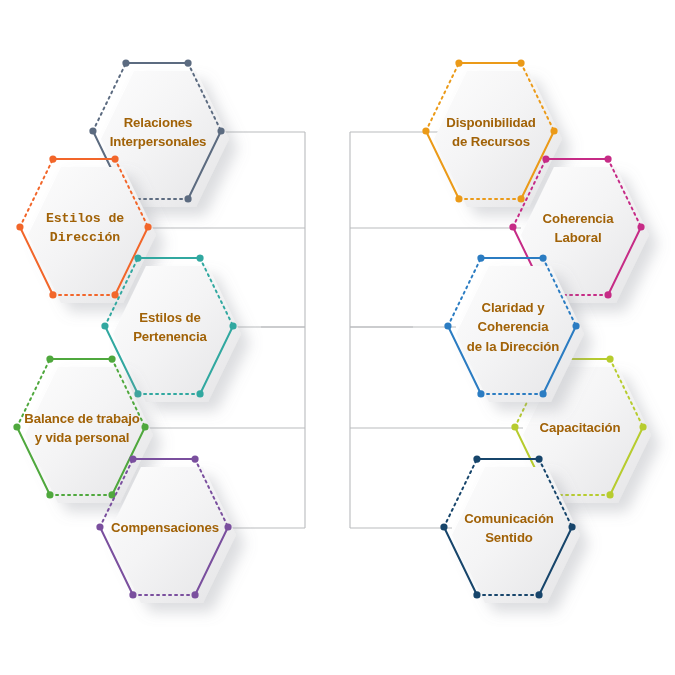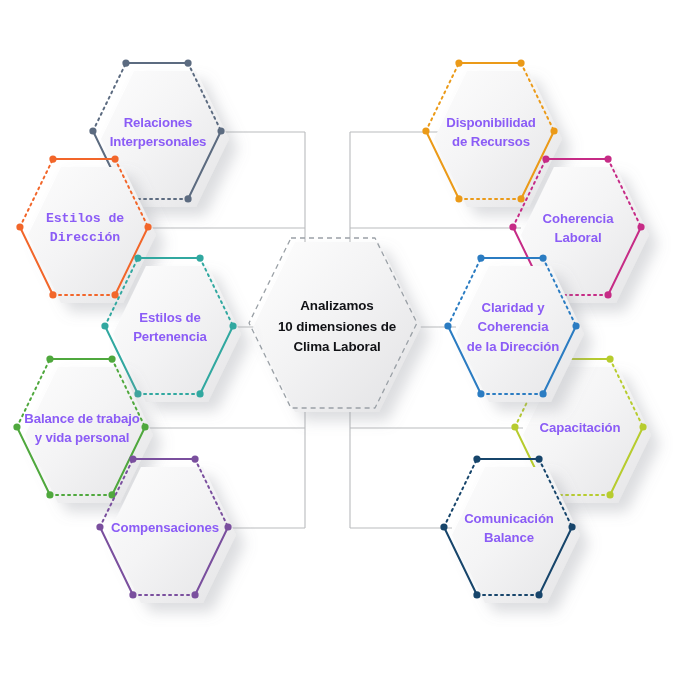--- a/index.html
+++ b/index.html
@@ -50,21 +50,21 @@
     top: 0;
     width: 194px;
     height: 150px;
     display: flex;
     align-items: center;
     justify-content: center;
     text-align: center;
     font-weight: bold;
     font-size: 13.2px;
     line-height: 1.45;
-    color: #8b5cf6;
+    color: #a16207;
     letter-spacing: -0.1px;
     pointer-events: none;
     white-space: pre-line;
   }
   .node.wide .node-label {
     left: -34px;
     width: 218px;
   }
   #center-node {
     position: absolute;
@@ -131,29 +131,20 @@
         <path d="M 521 228 L 350 228"></path>
         <path d="M 456 327 L 350 327"></path>
         <path d="M 523 428 L 350 428"></path>
         <path d="M 452 528 L 350 528"></path>
         <path d="M 305 327 L 261 327"></path>
         <path d="M 350 327 L 413 327"></path>
       </g>
   </svg>
 
   <div id="node-layer">
-    <div id="center-node" style="left: 242px; top: 232px;">
-      <svg class="hex-svg" viewBox="0 0 190 190" xmlns="http://www.w3.org/2000/svg">
-        <polygon points="53,10 137,10 179,95 137,180 53,180 11,95" fill="url(#hexfillcenter)" stroke="none" filter="url(#hexshadow)"></polygon>
-        <polygon points="49,6 133,6 175,91 133,176 49,176 7,91" fill="none" stroke="#9aa0a6" stroke-width="1.3" stroke-dasharray="5 4" stroke-linejoin="round"></polygon>
-      </svg>
-      <div id="center-label">Analizamos
-10 dimensiones de
-Clima Laboral</div>
-    </div>
   <div class="node" style="left: 83px; top: 57px;">
         <svg class="hex-svg" viewBox="0 0 150 150">
           <polygon points="50.949999999999996,14.05 113.05,14.05 146.05,82 113.05,149.95 50.949999999999996,149.95 17.95,82" fill="url(#hexfill)" filter="url(#hexshadow)"></polygon>
           <line x1="42.949999999999996" y1="6.05" x2="105.05" y2="6.05" stroke="#5c6b80" stroke-width="2" stroke-linecap="round"></line>
           <line x1="105.05" y1="6.05" x2="138.05" y2="74" stroke="#5c6b80" stroke-width="2" stroke-linecap="round" stroke-dasharray="2 4"></line>
           <line x1="138.05" y1="74" x2="105.05" y2="141.95" stroke="#5c6b80" stroke-width="2" stroke-linecap="round"></line>
           <line x1="105.05" y1="141.95" x2="42.949999999999996" y2="141.95" stroke="#5c6b80" stroke-width="2" stroke-linecap="round" stroke-dasharray="2 4"></line>
           <line x1="42.949999999999996" y1="141.95" x2="9.95" y2="74" stroke="#5c6b80" stroke-width="2" stroke-linecap="round"></line>
           <line x1="9.95" y1="74" x2="42.949999999999996" y2="6.05" stroke="#5c6b80" stroke-width="2" stroke-linecap="round" stroke-dasharray="2 4"></line>
           <circle cx="42.949999999999996" cy="6.05" r="3.6" fill="#5c6b80"></circle>
@@ -327,17 +318,17 @@
           <line x1="42.949999999999996" y1="141.95" x2="9.95" y2="74" stroke="#17456b" stroke-width="2" stroke-linecap="round"></line>
           <line x1="9.95" y1="74" x2="42.949999999999996" y2="6.05" stroke="#17456b" stroke-width="2" stroke-linecap="round" stroke-dasharray="2 4"></line>
           <circle cx="42.949999999999996" cy="6.05" r="3.6" fill="#17456b"></circle>
           <circle cx="105.05" cy="6.05" r="3.6" fill="#17456b"></circle>
           <circle cx="138.05" cy="74" r="3.6" fill="#17456b"></circle>
           <circle cx="105.05" cy="141.95" r="3.6" fill="#17456b"></circle>
           <circle cx="42.949999999999996" cy="141.95" r="3.6" fill="#17456b"></circle>
           <circle cx="9.95" cy="74" r="3.6" fill="#17456b"></circle>
         </svg>
         <div class="node-label">Comunicación
-Balance</div>
+Sentido</div>
       </div>
     </div>
 
 </div>
 
 </body></html>

